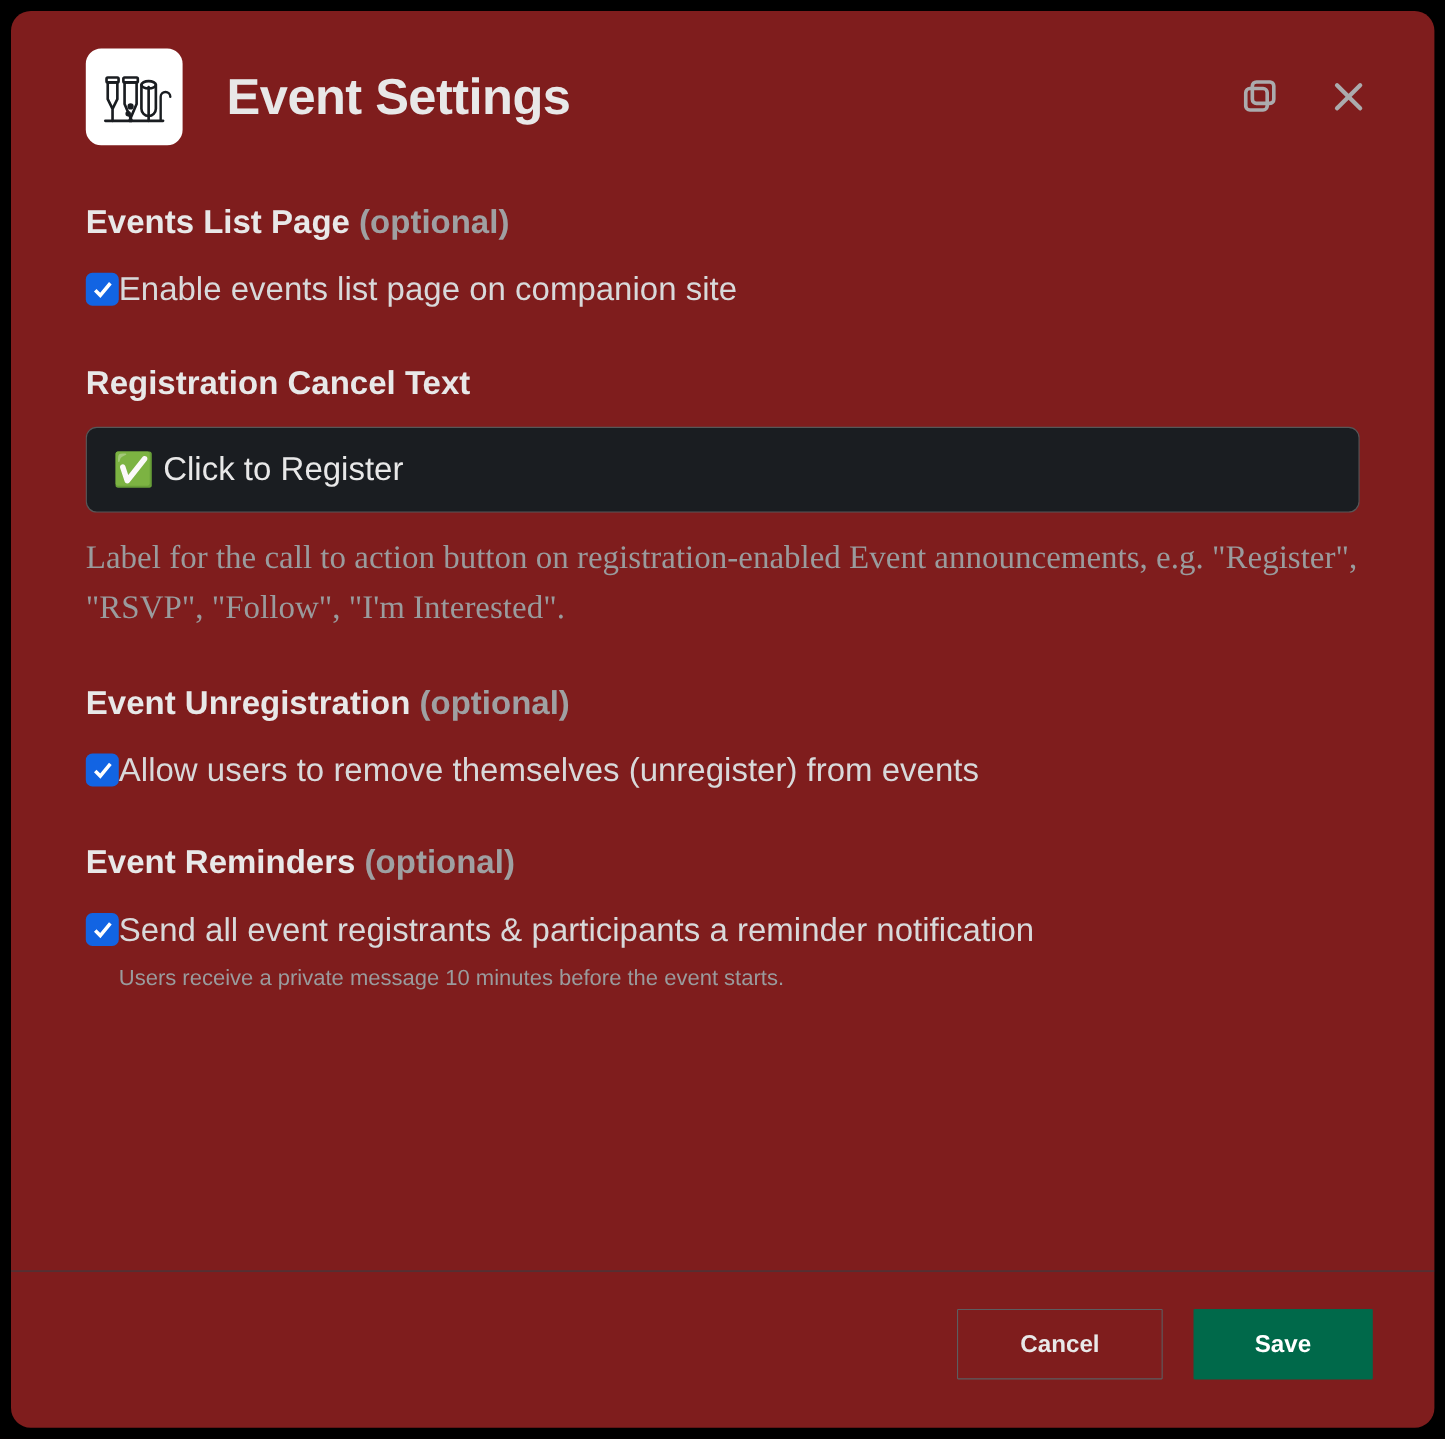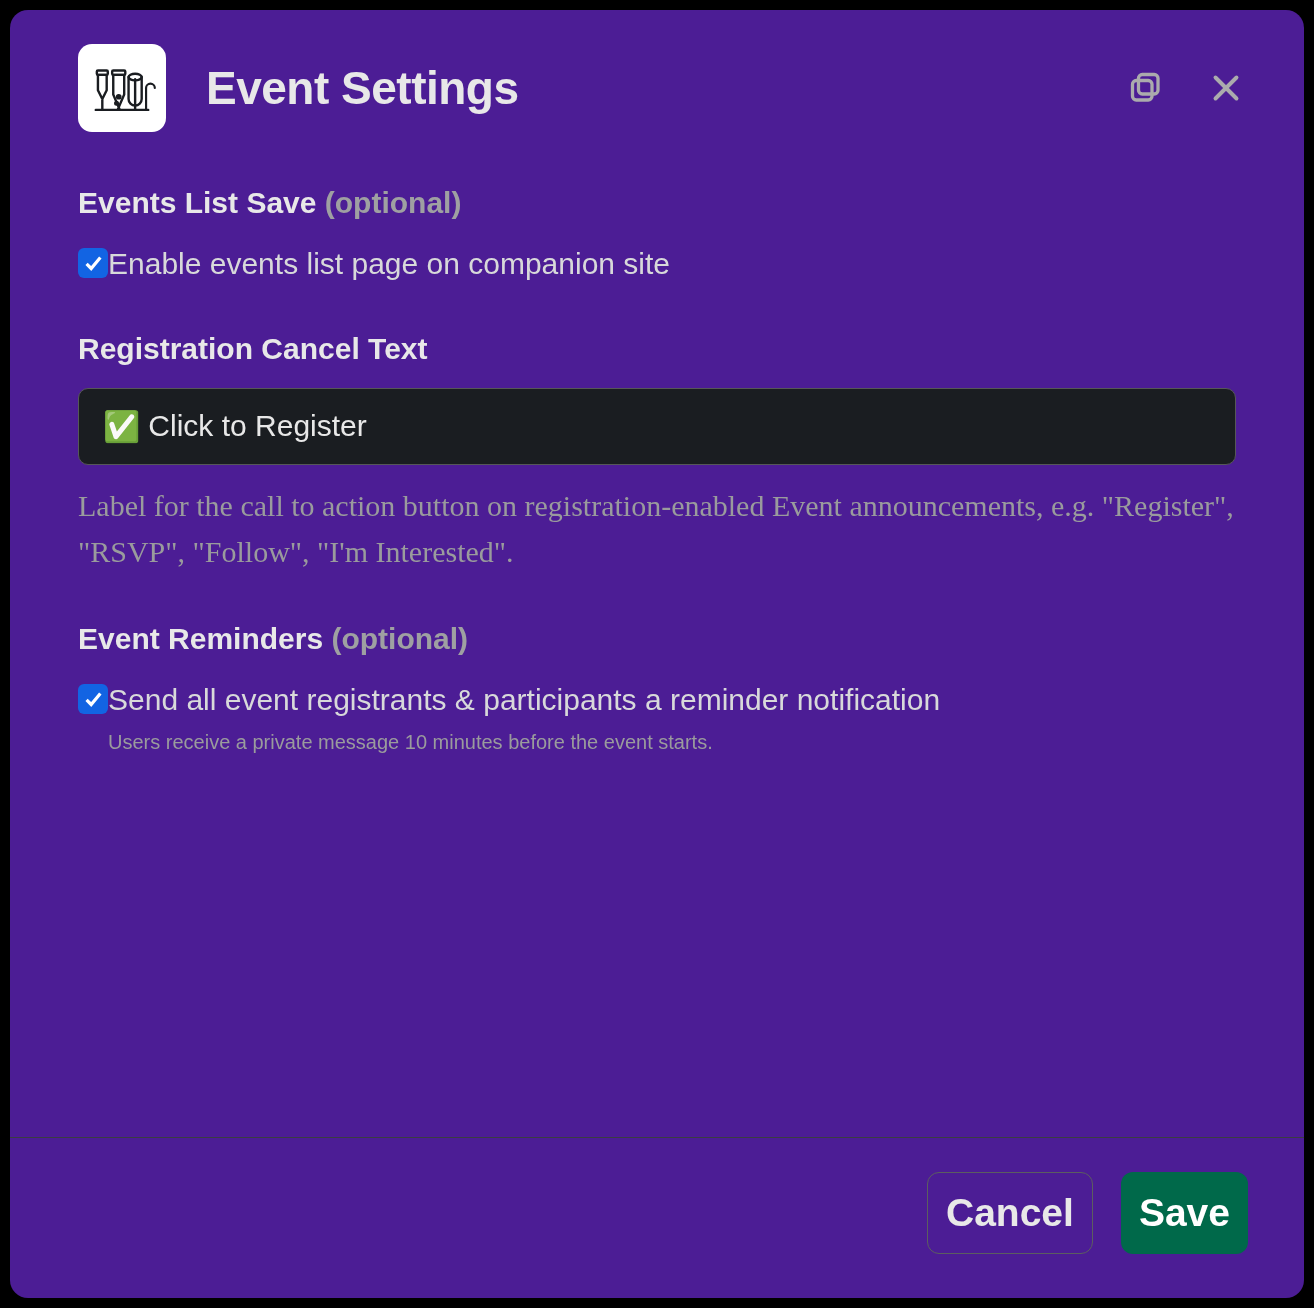--- a/index.html
+++ b/index.html
@@ -9,21 +9,21 @@
     background: #000;
     font-family: -apple-system, BlinkMacSystemFont, "Segoe UI", Helvetica, Arial, sans-serif;
     overflow: hidden;
   }
   .modal {
     position: absolute;
     top: 10px;
     left: 10px;
     right: 10px;
     bottom: 10px;
-    background: #4c1d95;
+    background: #7f1d1d;
     border-radius: 18px;
     display: flex;
     flex-direction: column;
     color: #d1d2d3;
     overflow: hidden;
   }
   .modal-header {
     display: flex;
     align-items: center;
     padding: 34px 50px 24px 68px;
@@ -136,24 +136,24 @@
   }
 
   .modal-footer {
     border-top: 1px solid #3b3d42;
     padding: 34px 56px 44px 56px;
     display: flex;
     justify-content: flex-end;
     gap: 28px;
   }
   .btn {
-    font-size: 39px;
+    font-size: 22px;
     font-weight: 700;
-    padding: 18px 18px;
-    border-radius: 12px;
+    padding: 18px 56px;
+    border-radius: 1px;
     cursor: pointer;
     border: none;
   }
   .btn-secondary {
     background: transparent;
     color: #e8e8e8;
     border: 1px solid #5c5d60;
   }
   .btn-primary {
     background: #00694a;
@@ -197,21 +197,21 @@
           <line x1="19" y1="5" x2="5" y2="19" stroke="currentColor" stroke-width="2.6" stroke-linecap="round"></line>
         </svg>
       </div>
     </div>
   </div>
 
   <div class="modal-body">
 
     <div class="section">
       <div class="section-title">
-        <span>Events List Save</span>
+        <span>Events List Page</span>
         <span class="optional">(optional)</span>
       </div>
       <div class="check-row">
         <div class="checkbox">
           <svg viewBox="0 0 24 24">
               <polyline points="5 13 10 18 20 6"></polyline>
             </svg>
         </div>
         <div class="check-label">Enable events list page on companion site</div>
       </div>
@@ -221,32 +221,46 @@
       <div class="section-title">
         <span>Registration Cancel Text</span>
       </div>
       <div class="text-input">
         <span class="input-emoji">✅</span>
         <span>Click to Register</span>
       </div>
       <div class="field-help">Label for the call to action button on registration-enabled Event announcements, e.g. "Register", "RSVP", "Follow", "I'm Interested".</div>
     </div>
 
-
-    <div class="section" style="margin-bottom:28px;">
-      <div class="section-title">
-        <span>Event Reminders</span>
+    <div class="section">
+      <div class="section-title">
+        <span>Event Unregistration</span>
         <span class="optional">(optional)</span>
       </div>
       <div class="check-row">
         <div class="checkbox">
           <svg viewBox="0 0 24 24">
               <polyline points="5 13 10 18 20 6"></polyline>
             </svg>
         </div>
+        <div class="check-label">Allow users to remove themselves (unregister) from events</div>
+      </div>
+    </div>
+
+    <div class="section" style="margin-bottom:28px;">
+      <div class="section-title">
+        <span>Event Reminders</span>
+        <span class="optional">(optional)</span>
+      </div>
+      <div class="check-row">
+        <div class="checkbox">
+          <svg viewBox="0 0 24 24">
+              <polyline points="5 13 10 18 20 6"></polyline>
+            </svg>
+        </div>
         <div>
           <div class="check-label">Send all event registrants &amp; participants a reminder notification</div>
           <div class="check-sub">Users receive a private message 10 minutes before the event starts.</div>
         </div>
       </div>
     </div>
 
   </div>
 
   <div class="modal-footer">

